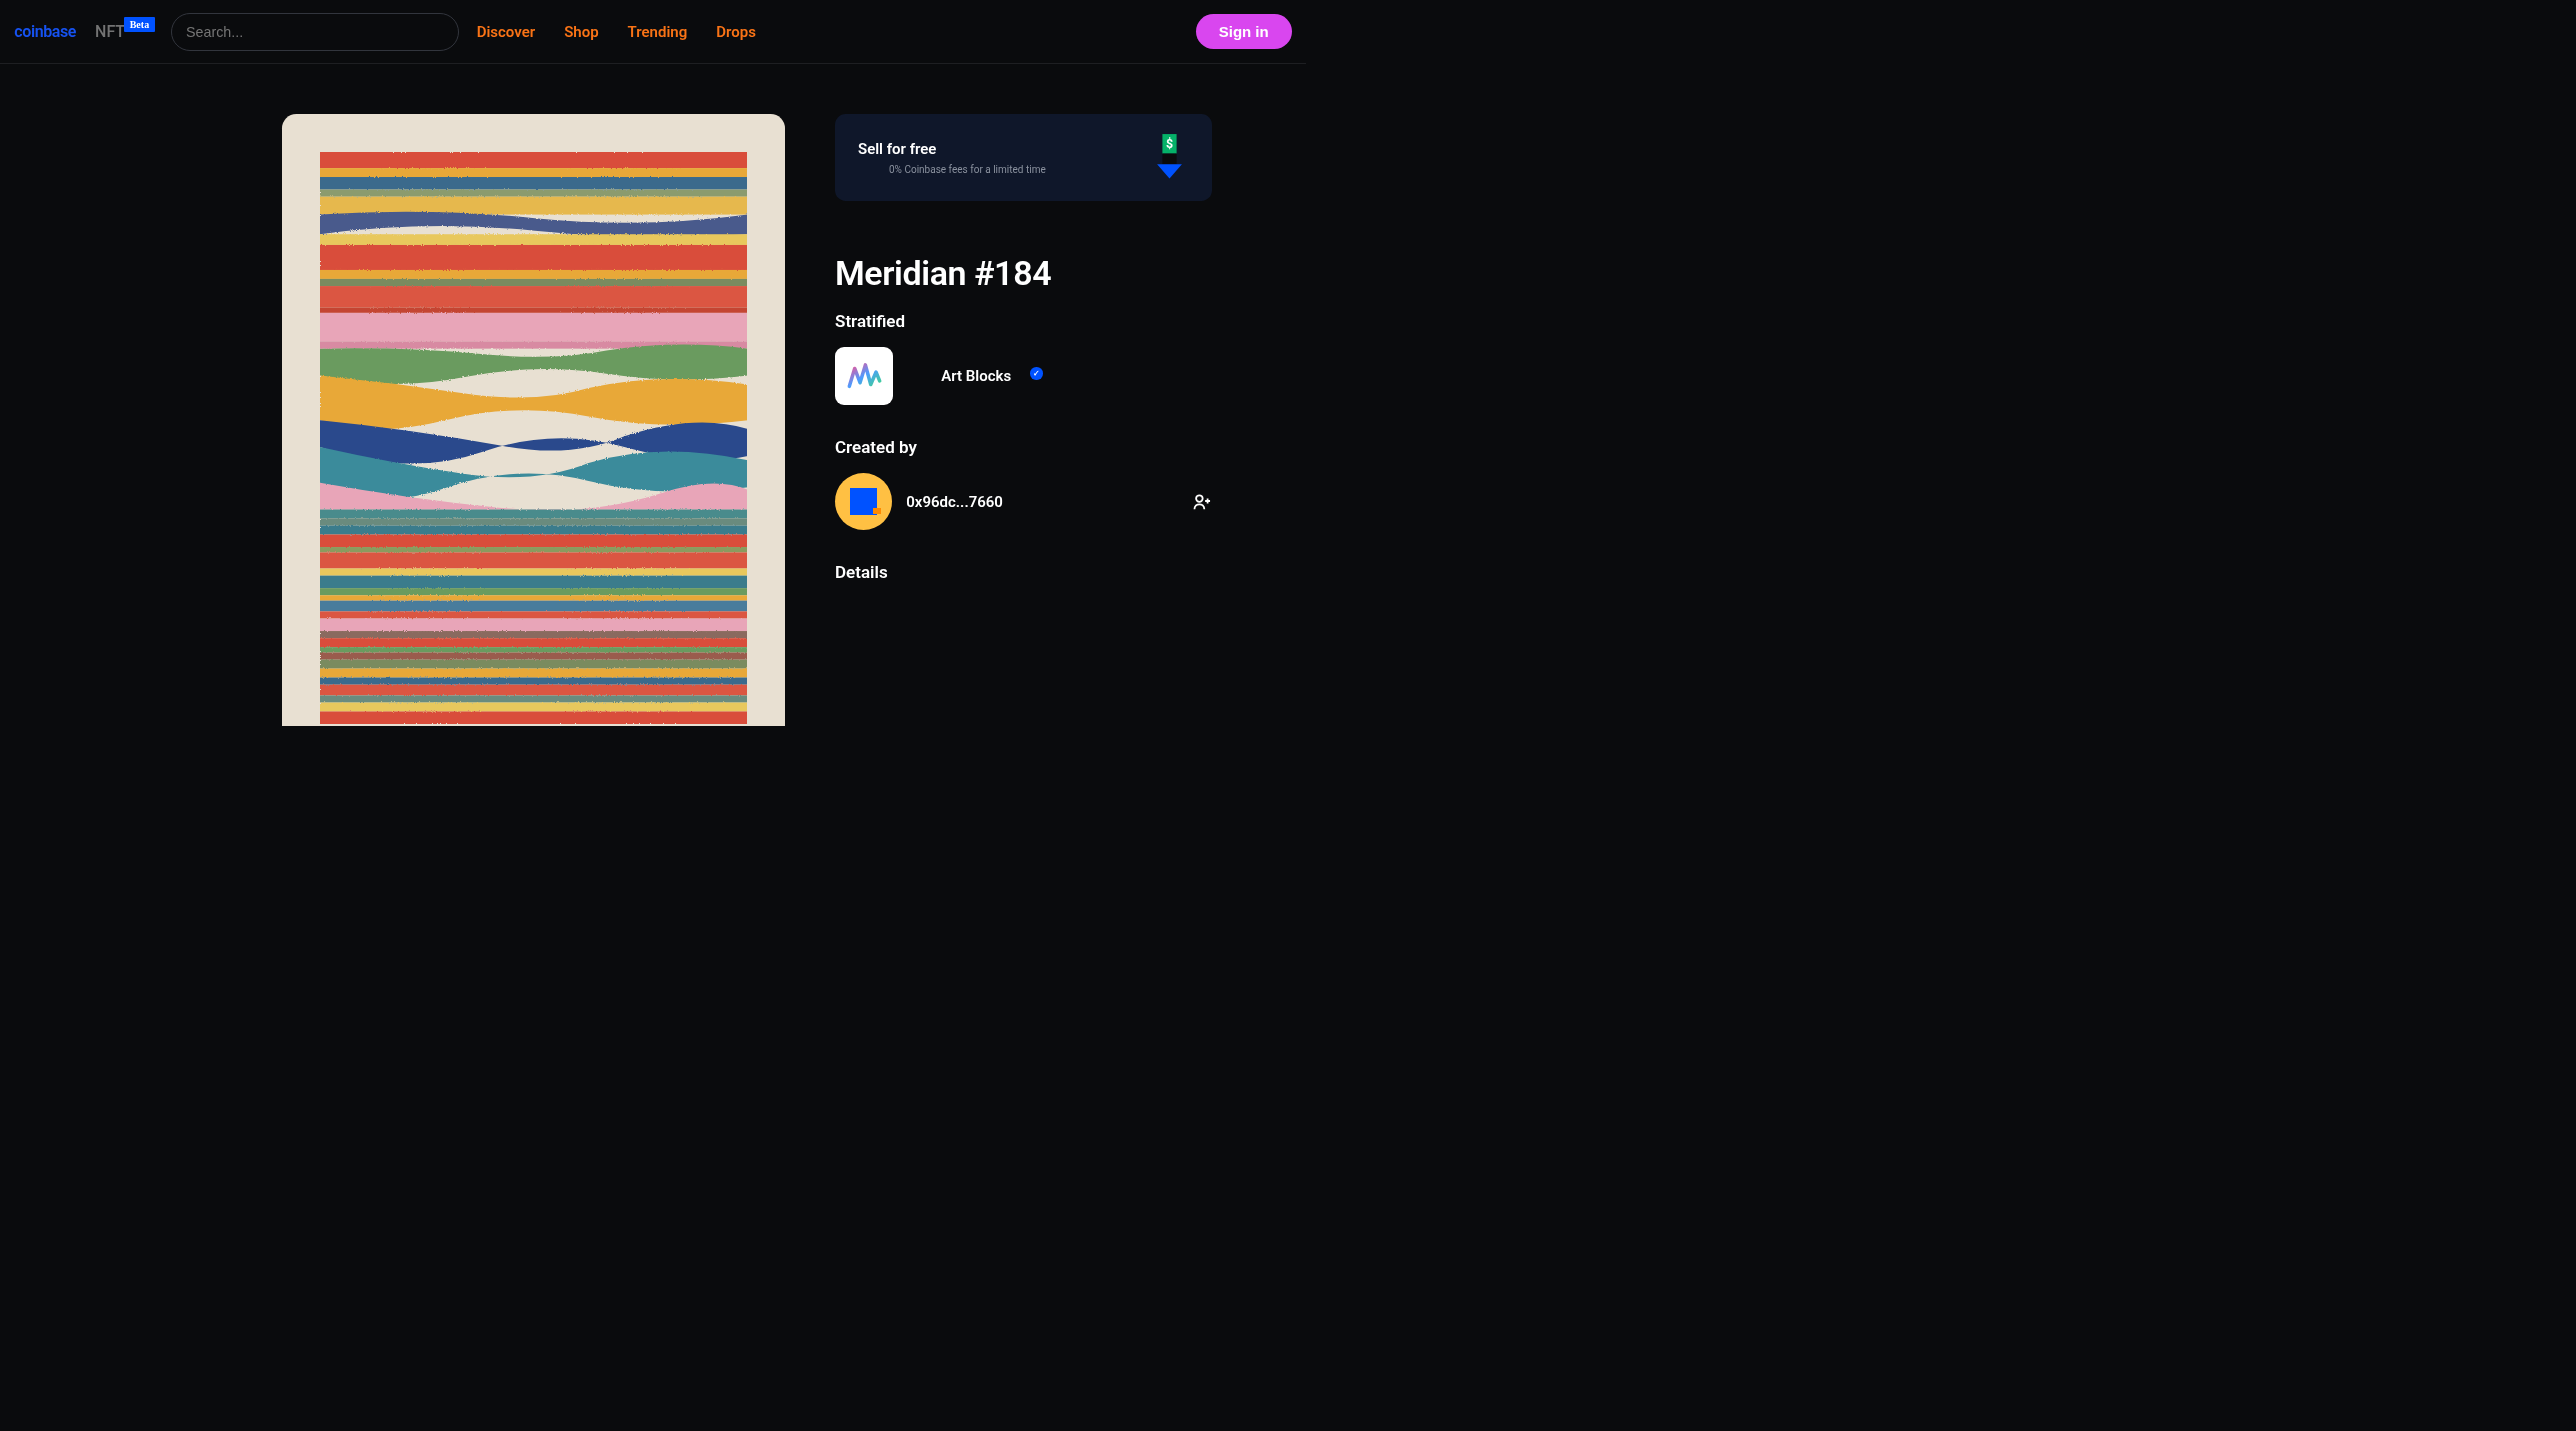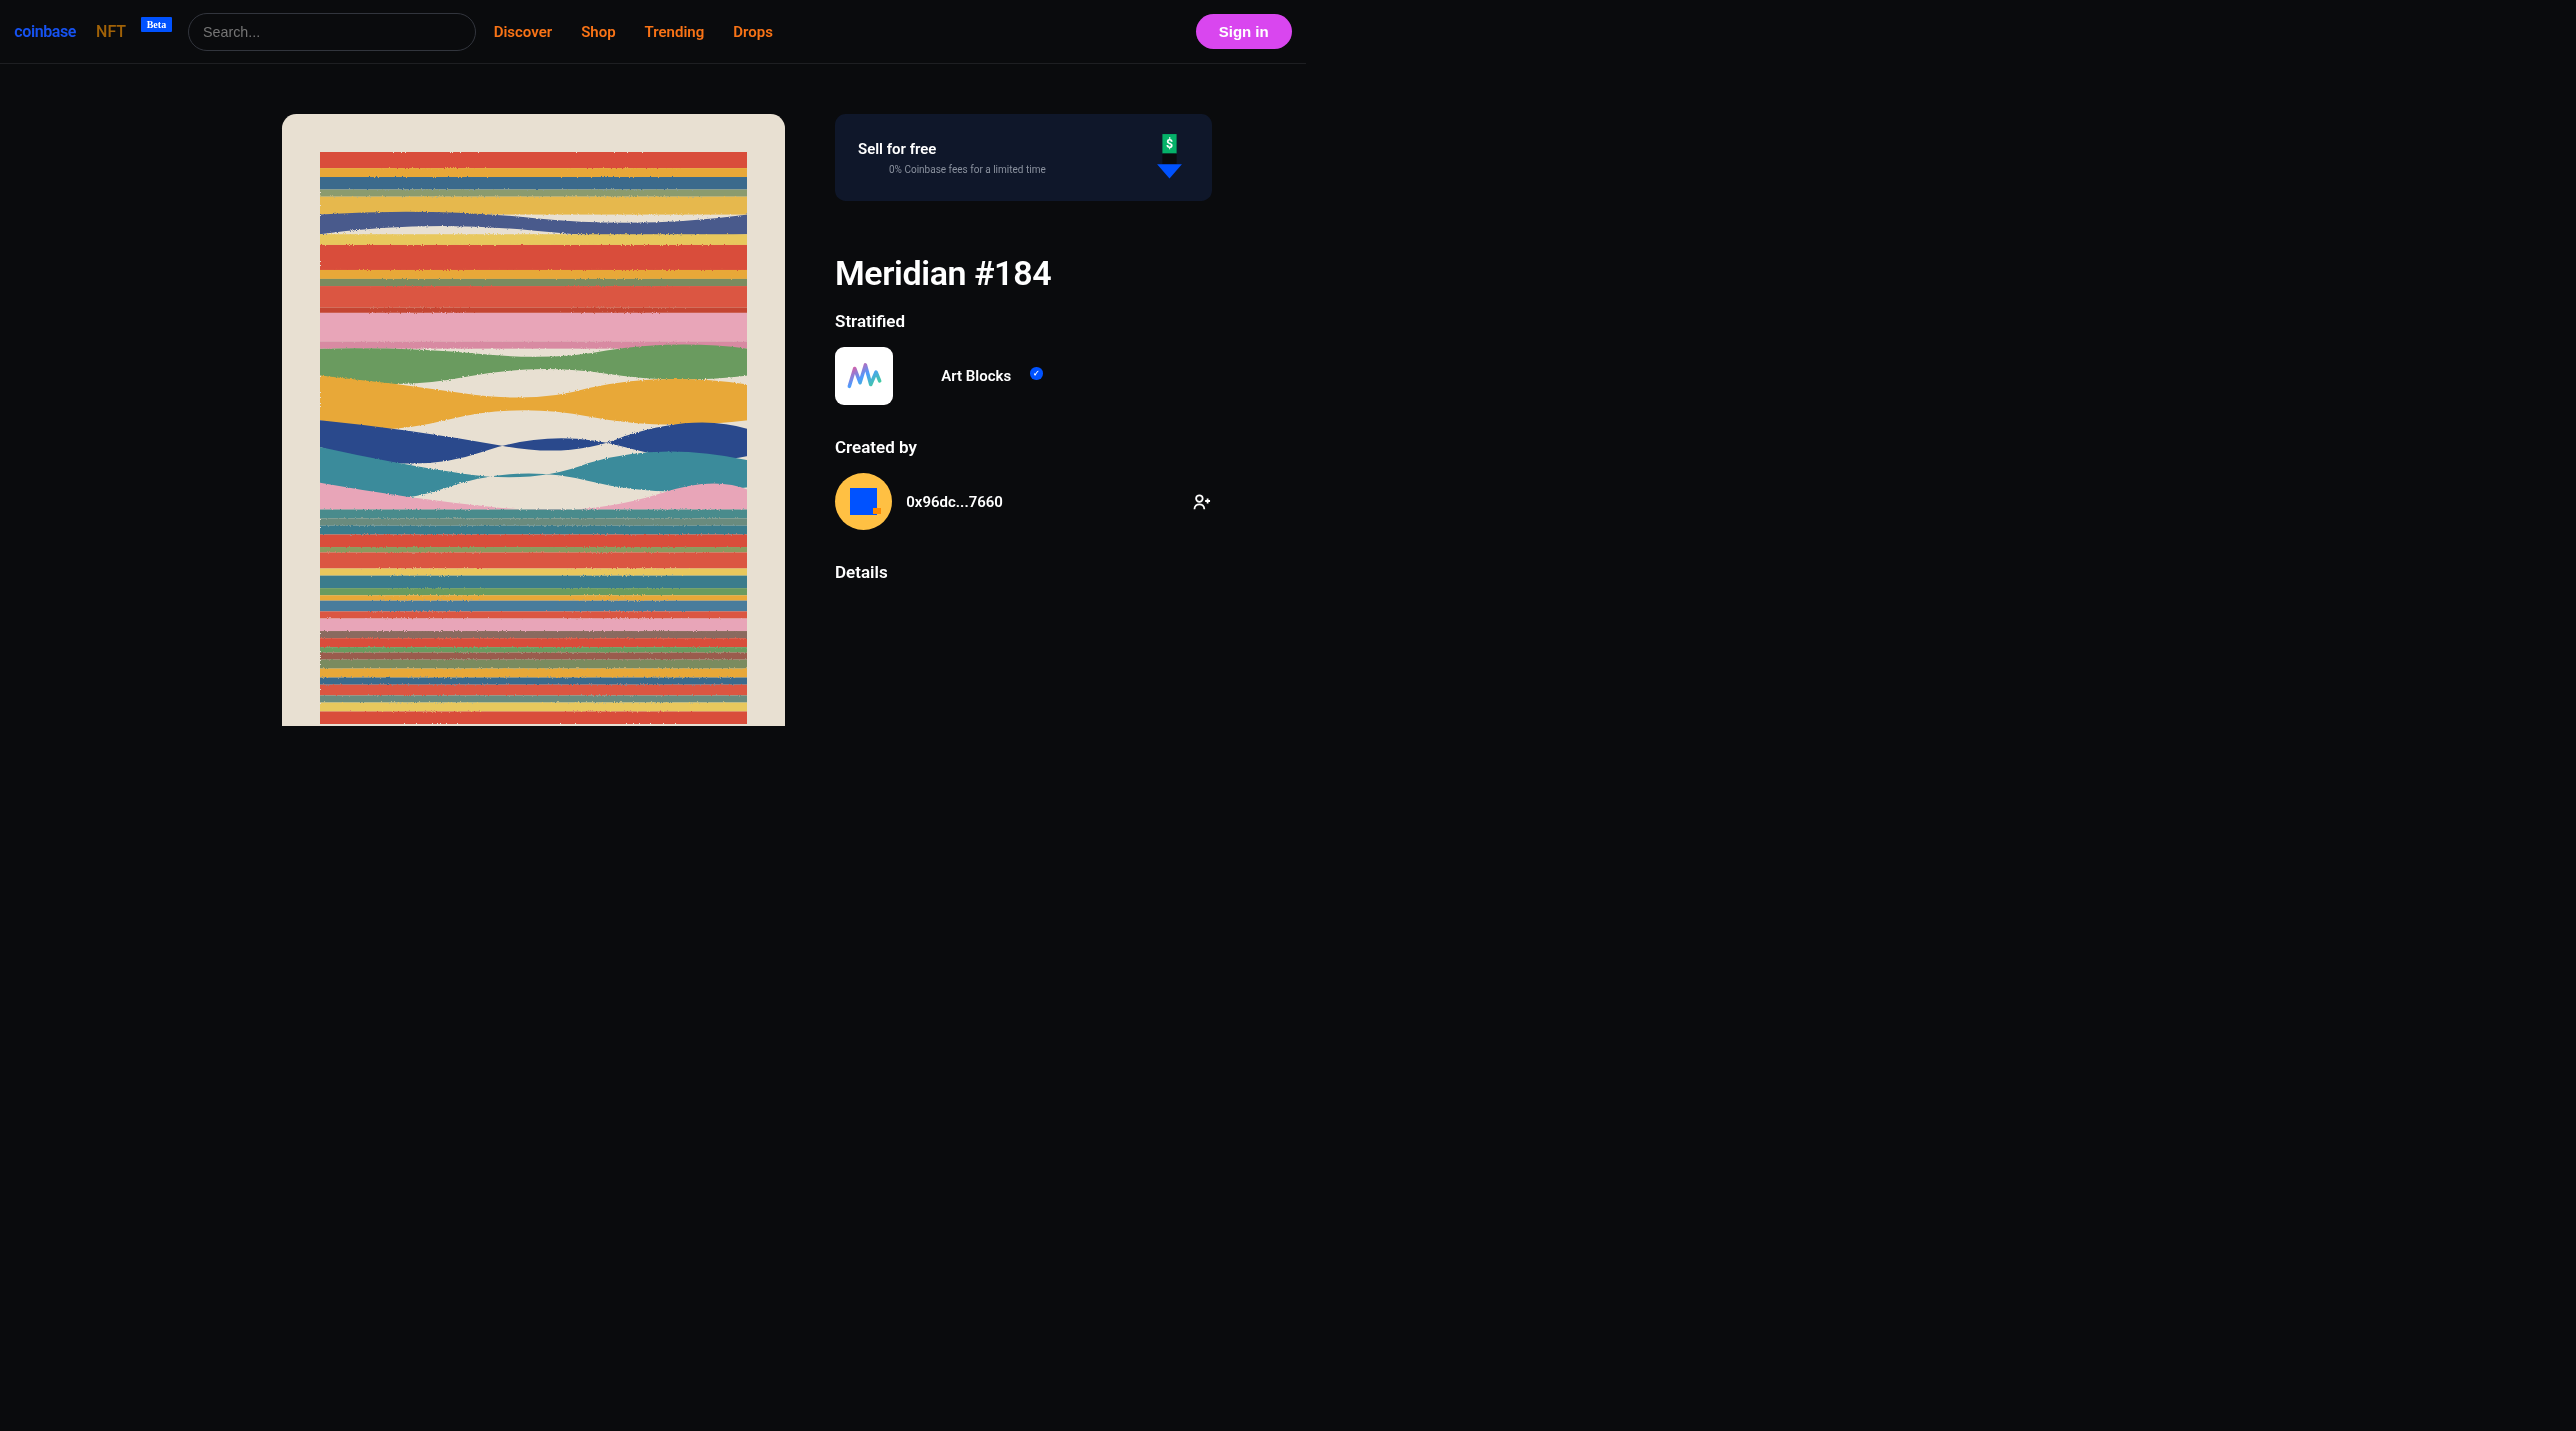--- a/index.html
+++ b/index.html
@@ -11,23 +11,23 @@
   height: 726px;
   overflow: hidden;
 }
 .header {
   display: flex;
   align-items: center;
   padding: 0 14.3px;
   height: 64px;
   border-bottom: 0.9px solid #1e1f22;
 }
-.logo-wrap { display: flex; align-items: center; gap: 17px; margin-right: 14.3px; }
+.logo-wrap { display: flex; align-items: center; gap: 1px; margin-right: 14.3px; }
 .logo-coinbase { color: #1652f0; font-weight: 600; font-size: 16px; letter-spacing: -0.4px; }
-.logo-nft { color: #a16207; font-weight: 500; font-size: 16px; margin-left: 3px; }
+.logo-nft { color: #737373; font-weight: 500; font-size: 16px; margin-left: 18px; }
 .beta-badge {
   background: #0052ff; color: #fff; font-size: 10px; font-weight: 600;
   padding: 1.8px 5.4px; border-radius: 1px; position: relative; top: -7.2px; left: -1.8px; font-family: Liberation Serif, serif;
 }
 .search-wrap {
   width: 288px; height: 38px;
   border: 0.9px solid #32353d; border-radius: 21.5px;
   display: flex; align-items: center; padding: 0 14.3px; margin-right: 18px;
 }
 .search-input {

